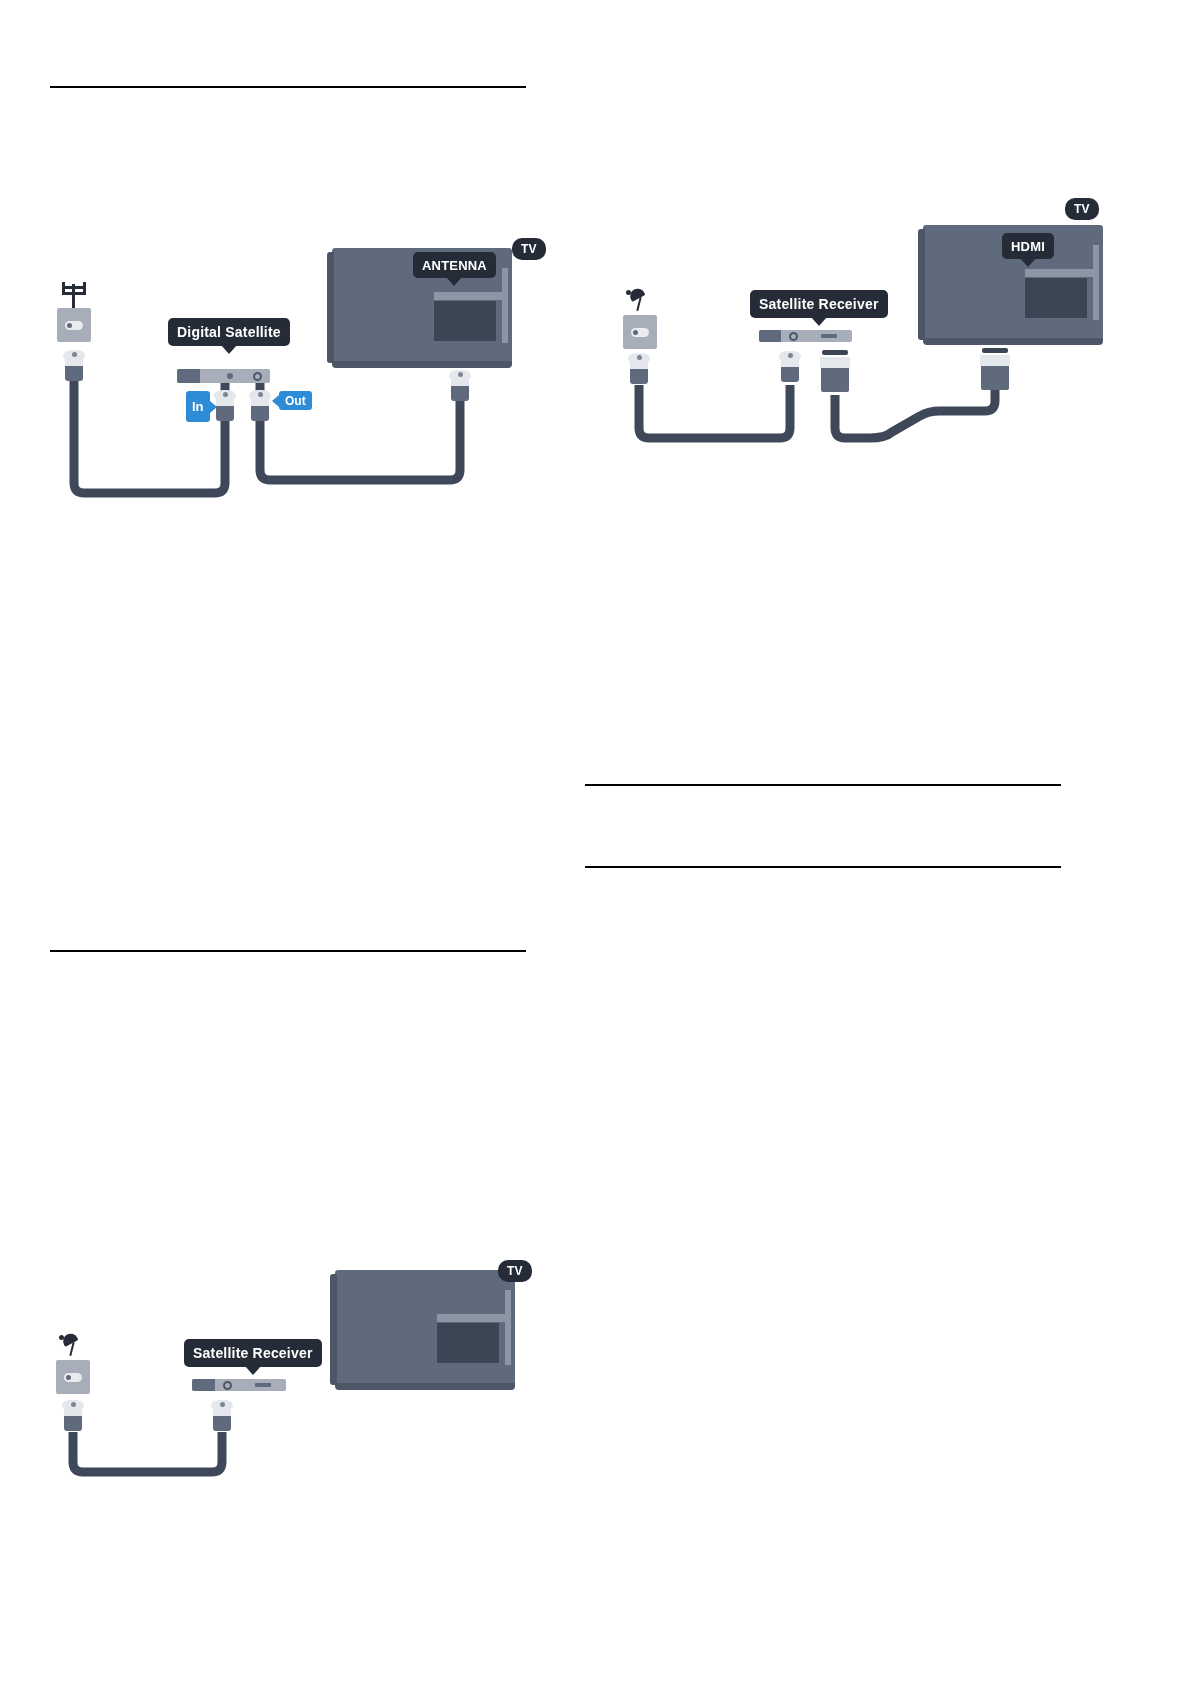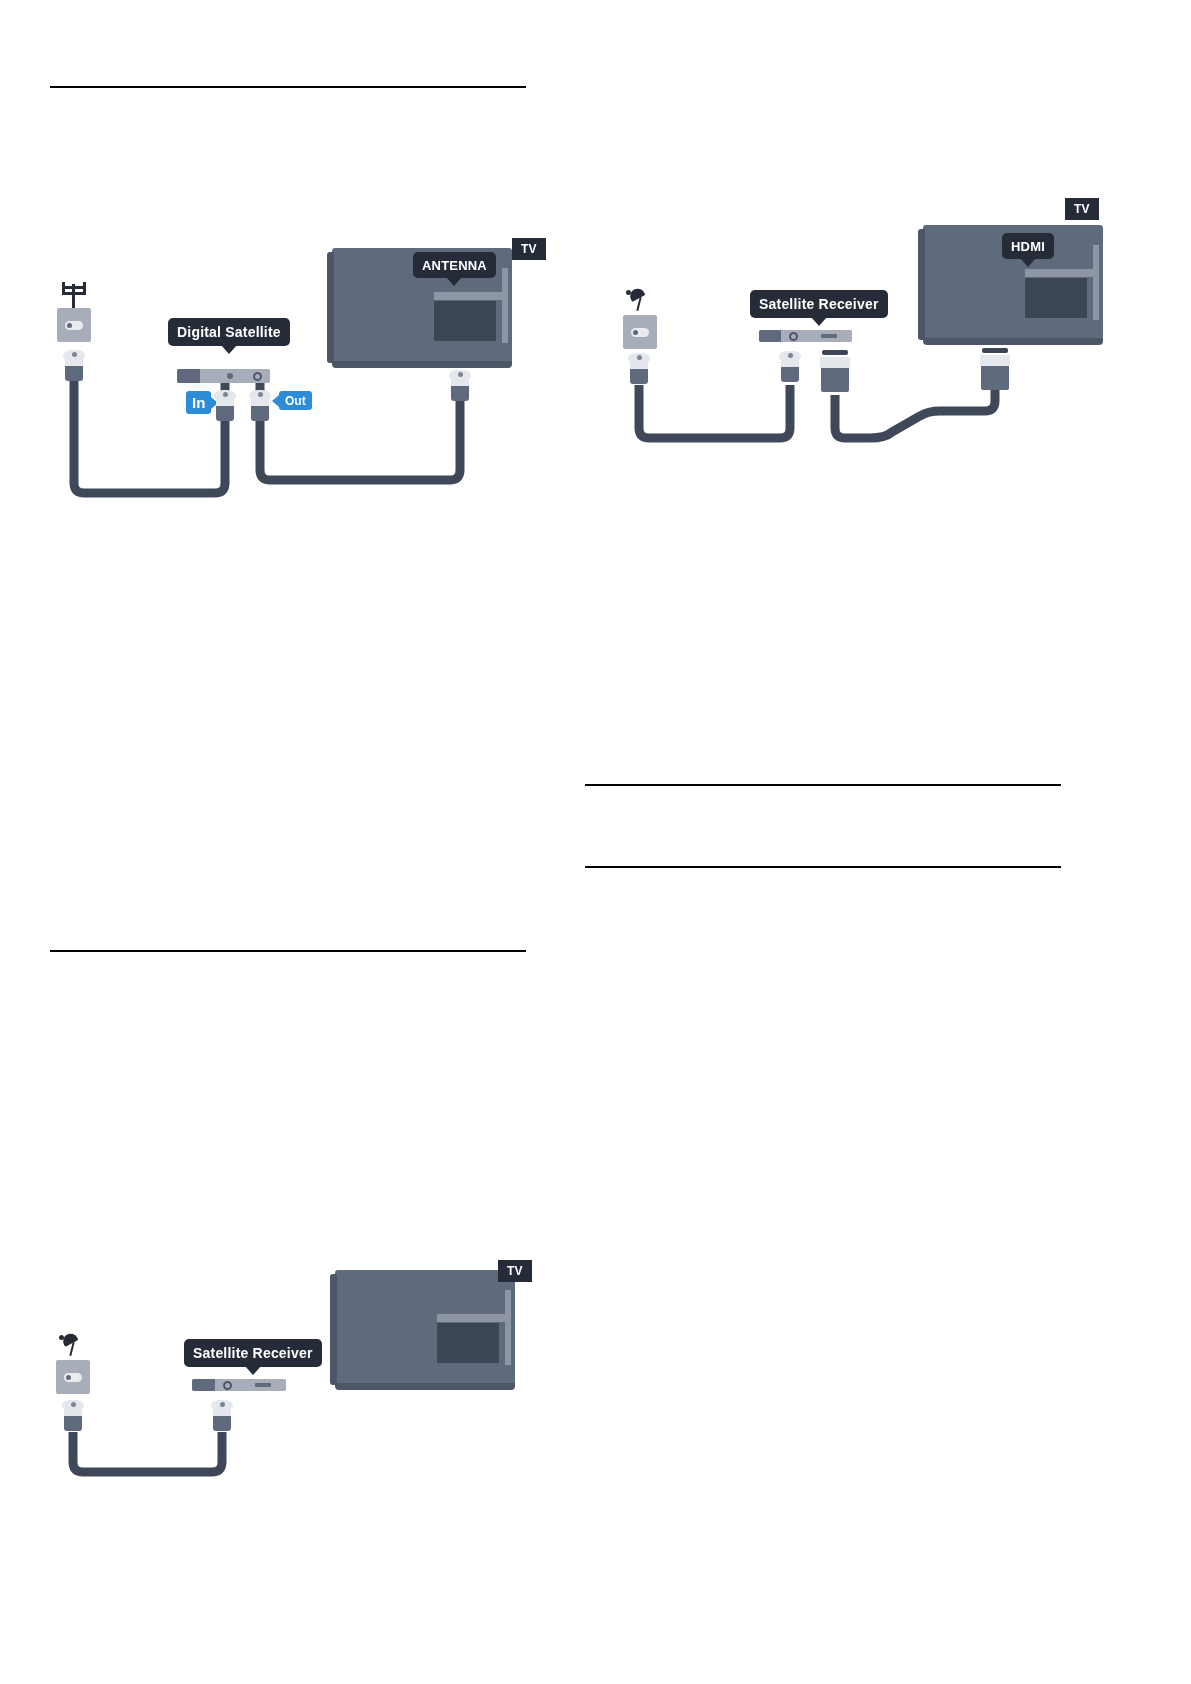--- a/index.html
+++ b/index.html
@@ -34,21 +34,21 @@
   .tv-slot{position:absolute;background:#8e96a5;}
   .tv-vstrip{position:absolute;background:#8e96a5;}
 
   
   .badge{
     position:absolute;background:#252c38;color:#ffffff;
     border-radius:5px;display:flex;align-items:center;justify-content:center;
     font-weight:bold;letter-spacing:.2px;white-space:nowrap;
     padding:0 9px;box-sizing:border-box;
   }
-  .badge.round{border-radius:0;}
+  .badge.round{border-radius:10px;}
   .badge .tip{
     position:absolute;left:50%;bottom:-8px;margin-left:-8px;
     width:0;height:0;border-left:8px solid transparent;
     border-right:8px solid transparent;border-top:9px solid #252c38;
   }
 
   
   .bbadge{
     position:absolute;background:#2e8cd6;color:#ffffff;border-radius:3px;
     display:flex;align-items:center;justify-content:center;
@@ -165,21 +165,21 @@
     <div class="badge" style="left:128px;top:88px;height:28px;font-size:14px;">
       <span>Digital Satellite</span>
       <span class="tip"></span>
     </div>
     <div class="receiver" style="left:137px;top:139px;width:93px;height:14px;">
       <div class="dark" style="width:23px;"></div>
       <div class="ringfill" style="left:50px;top:4px;"></div>
       <div class="ring" style="left:76px;top:3px;"></div>
     </div>
 
-    <div class="bbadge" style="left:146px;top:161px;height:23px;font-size:15px;">
+    <div class="bbadge" style="left:146px;top:161px;height:31px;font-size:13px;">
       <span>In</span>
       <span class="tipL"></span>
     </div>
 
     <div class="coax" style="left:174px;top:160px;">
       <div class="barrel"></div>
       <div class="barrel2"></div>
       <div class="cap"></div>
       <div class="pin"></div>
     </div>

